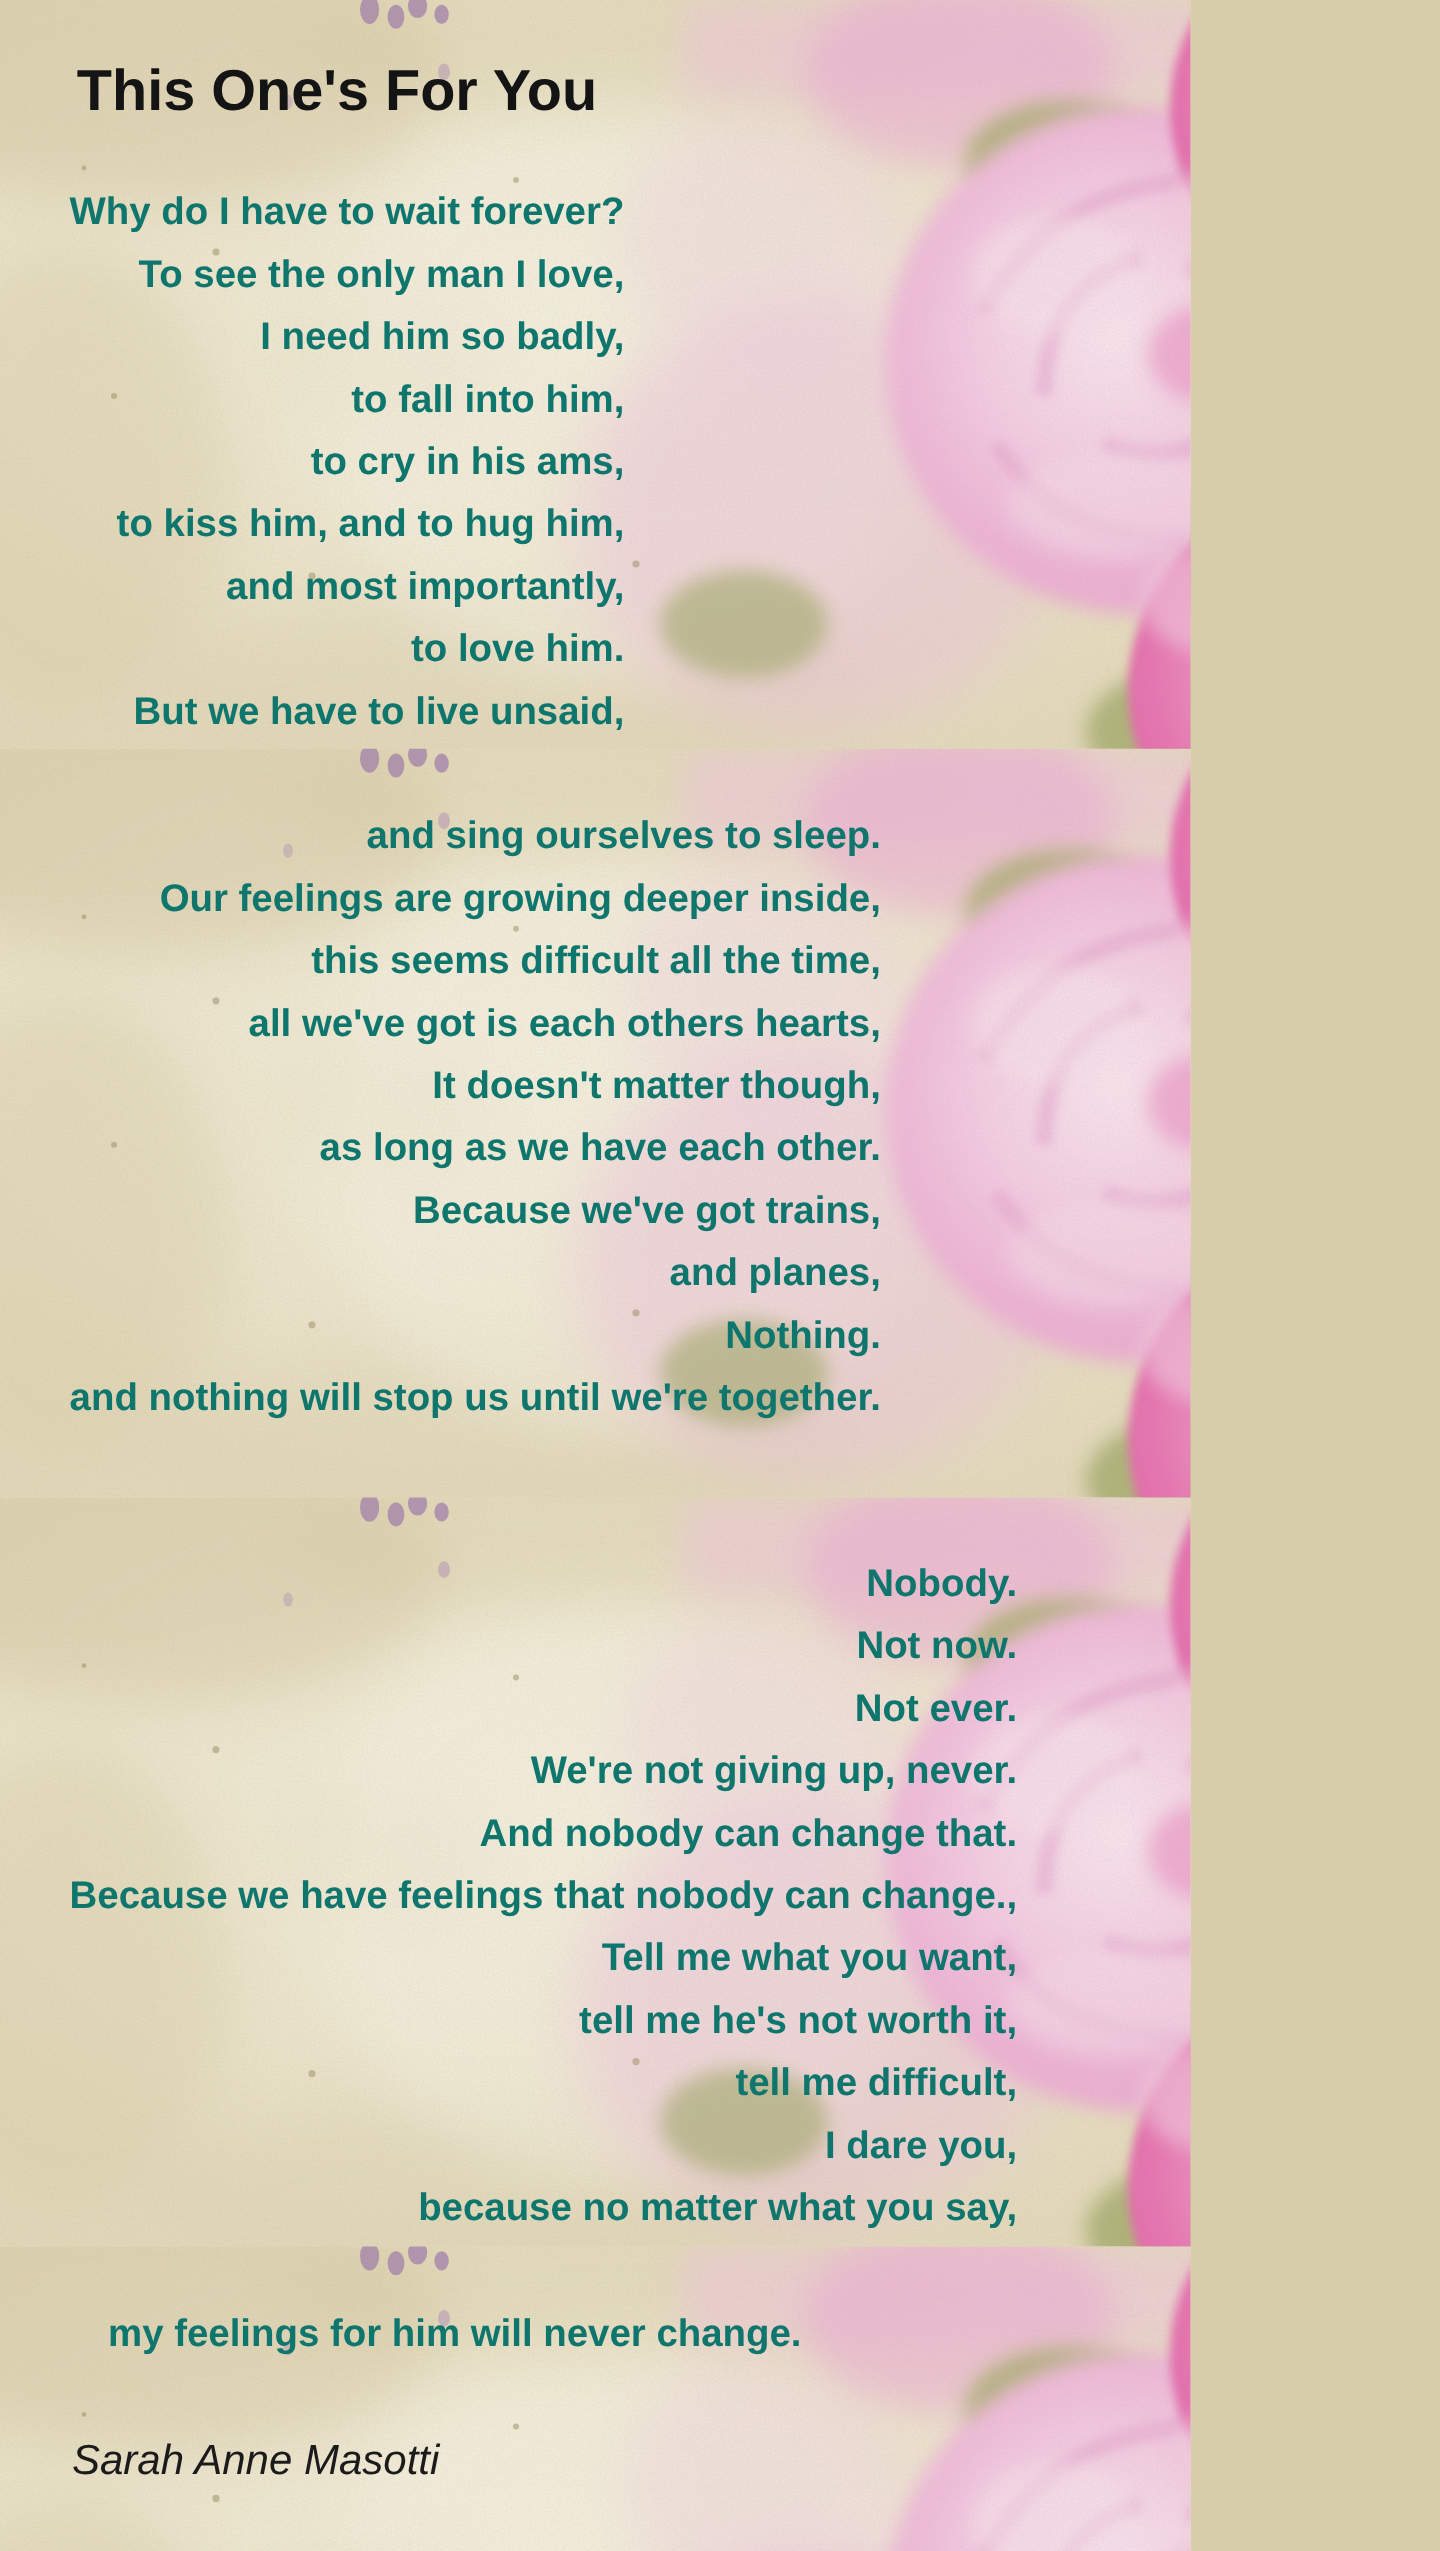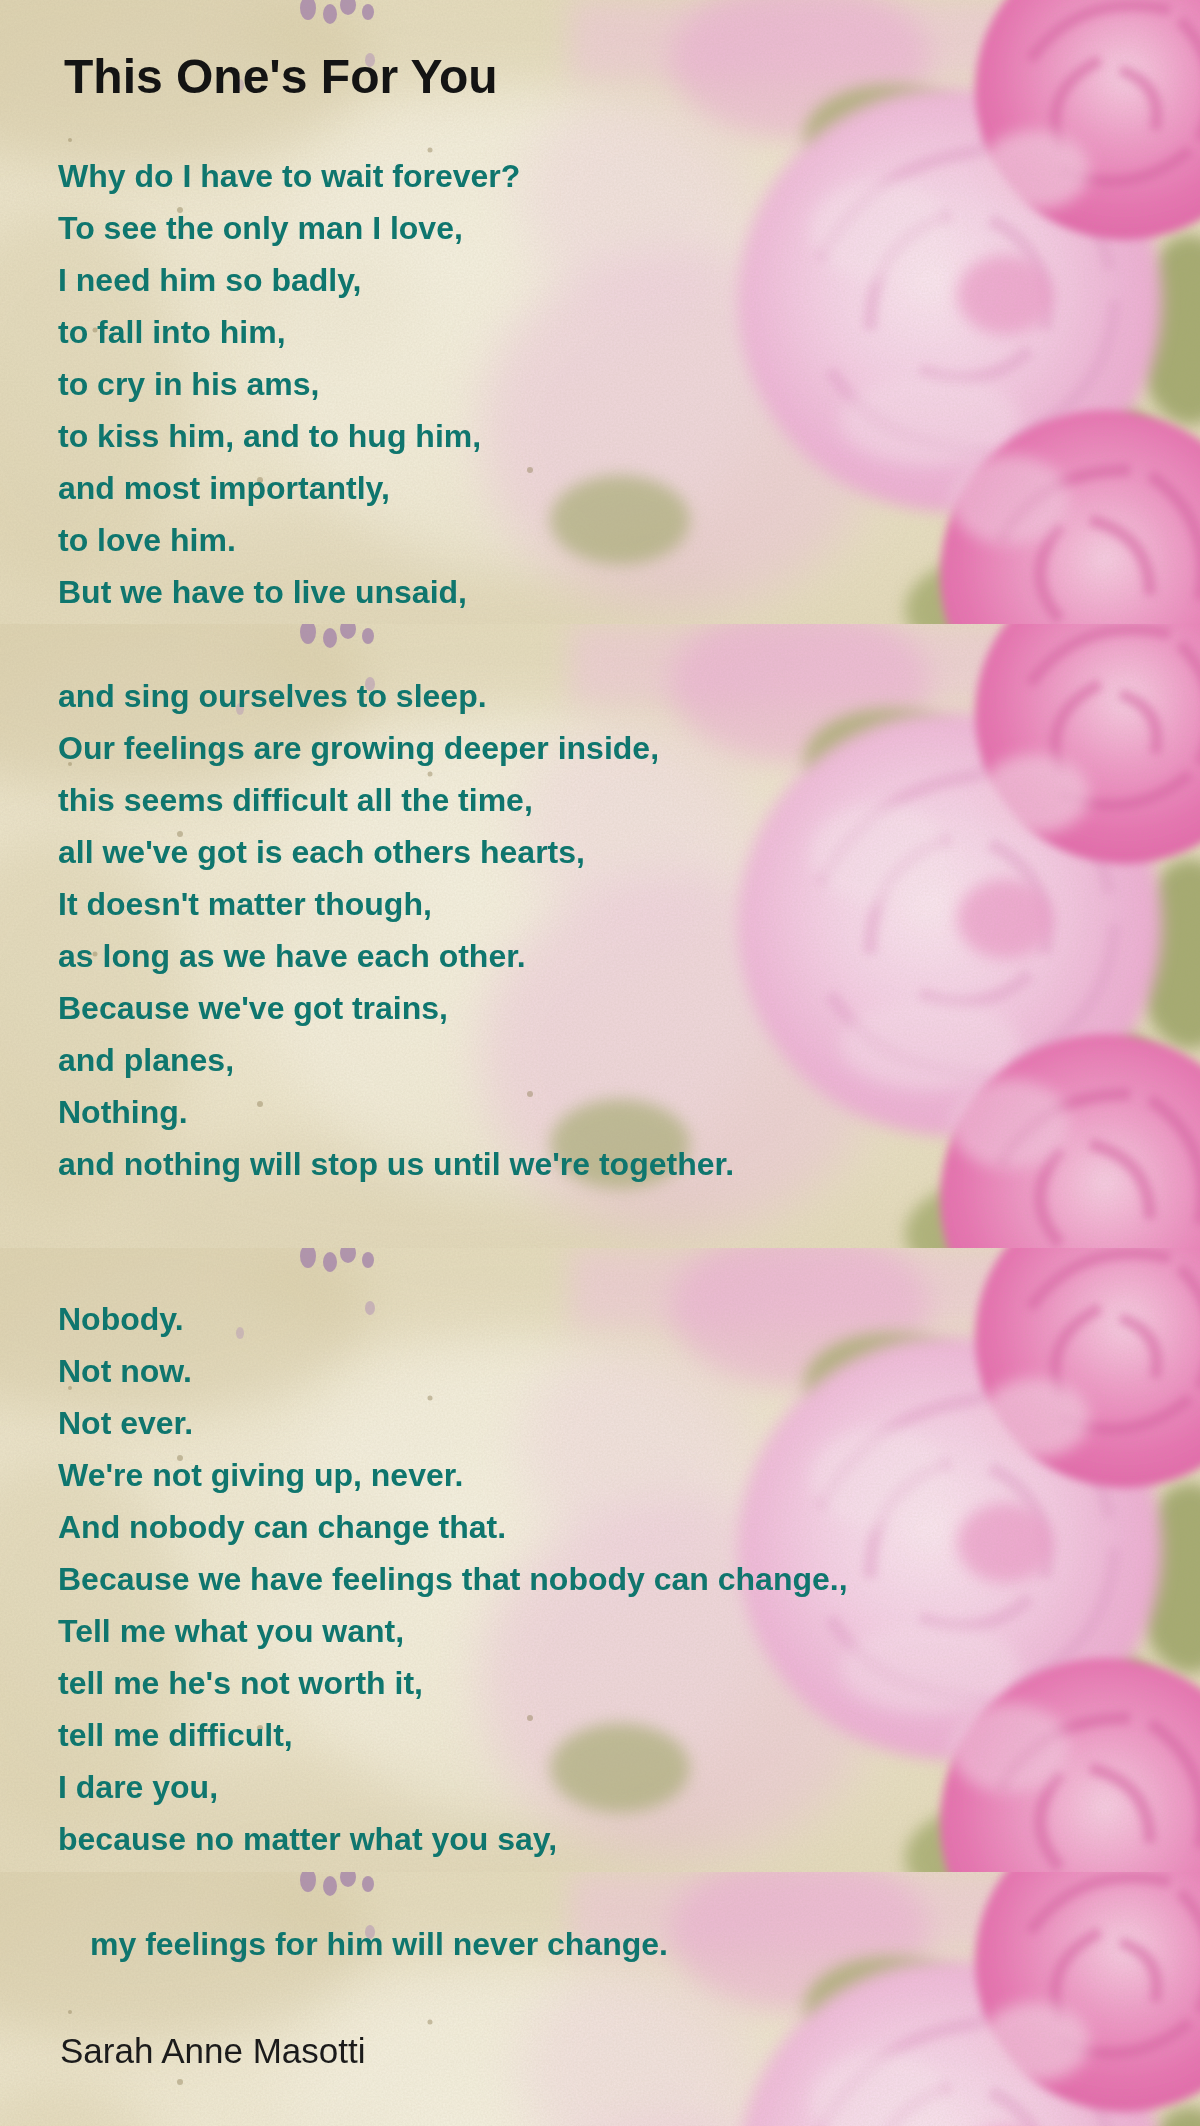--- a/index.html
+++ b/index.html
@@ -3,24 +3,25 @@
 <meta charset="utf-8">
 <style>
   html, body {
     margin: 0;
     padding: 0;
     background: #d8cdab;
     font-family: "Liberation Sans", "DejaVu Sans", sans-serif;
   }
   .page {
     position: relative;
-    width: 1200px;
+    width: 992px;
     height: 2126px;
     overflow: hidden;
     background: #ebe3c9;
+    text-align: right;
   }
   .bg {
     position: absolute;
     left: 0; top: 0;
     width: 1200px; height: 2126px;
     display: block;
   }
   .content {
     position: absolute;
     left: 0; top: 0;
@@ -51,20 +52,21 @@
   .stanza-1 { top: 150px; }
   .stanza-2 { top: 670px; }
   .stanza-3 { top: 1293px; }
   .stanza-4 { top: 1918px; margin-left: 32px; }
   .poem-author {
     position: absolute;
     left: 60px;
     top: 2030px;
     font-size: 35px;
     line-height: 42px;
+    font-style: italic;
     font-weight: 400;
     white-space: nowrap;
     color: #1b1b1b;
   }
 </style>
 </head>
 <body>
 
 <div class="page">
 

